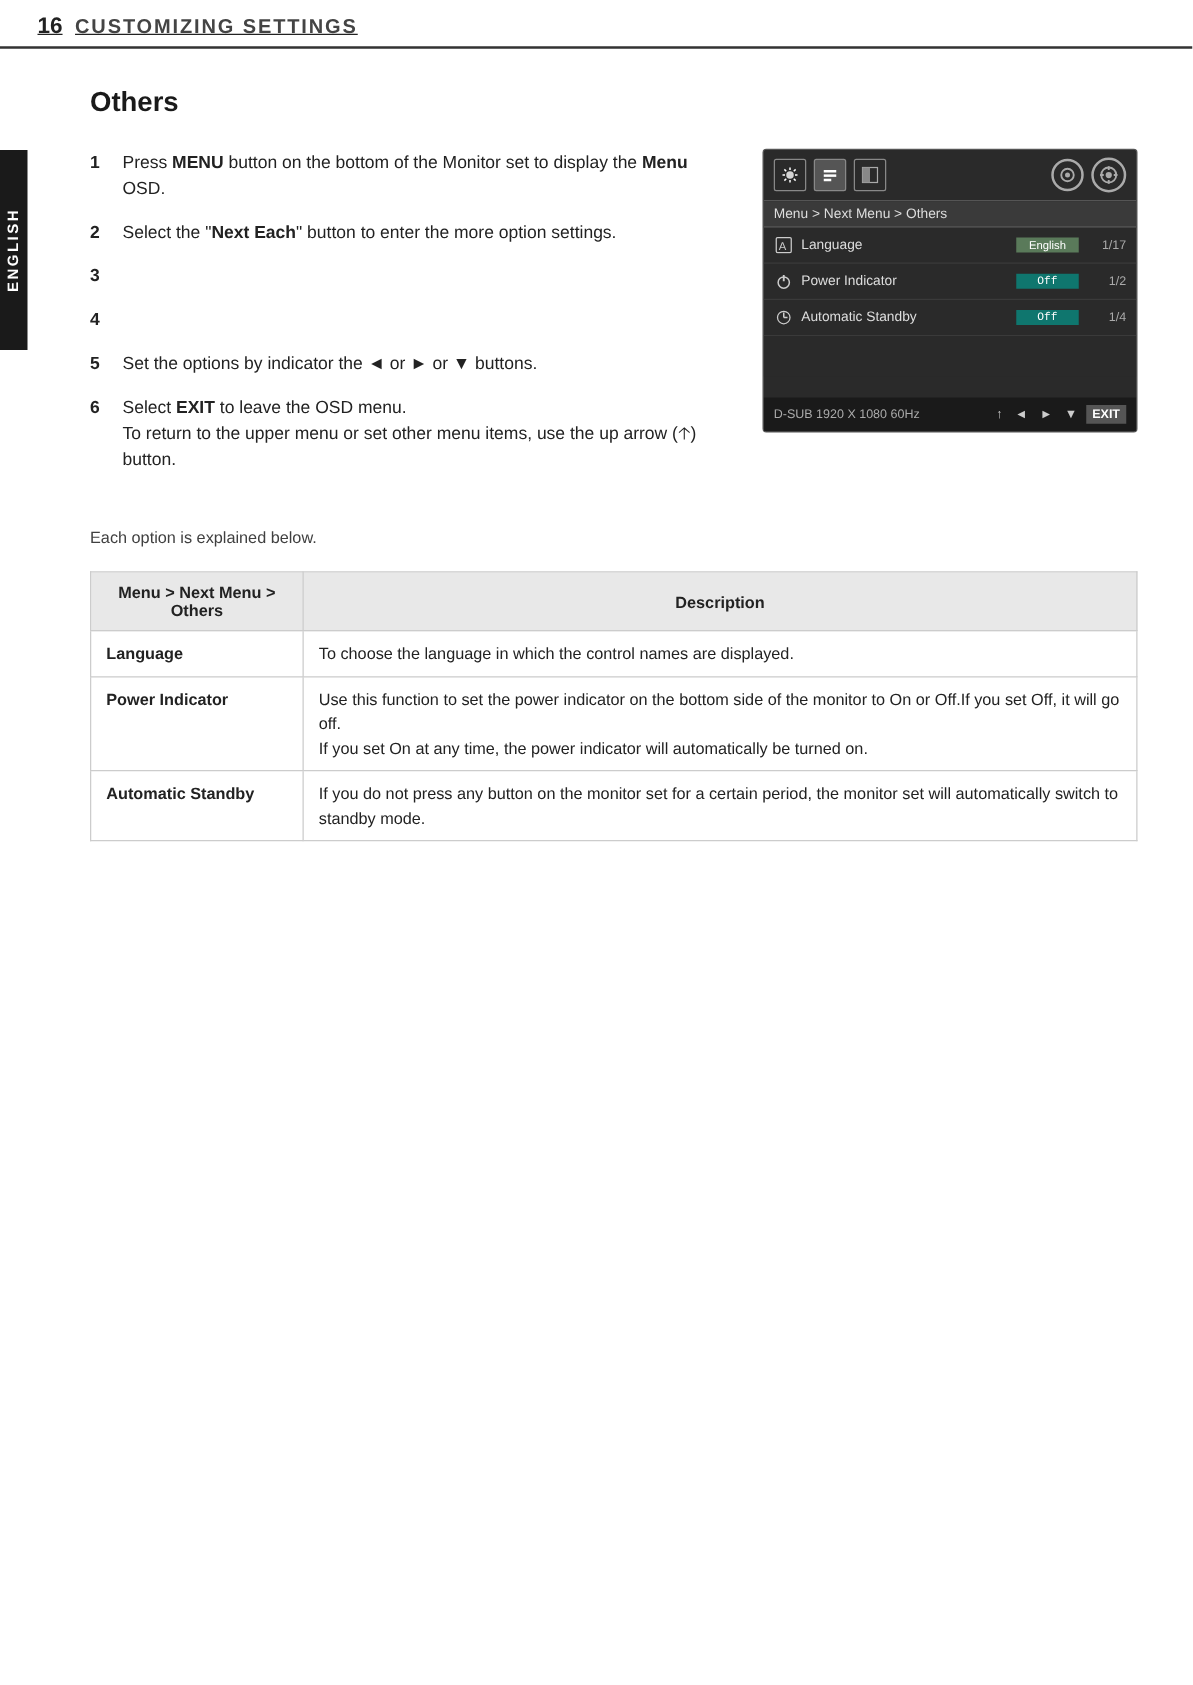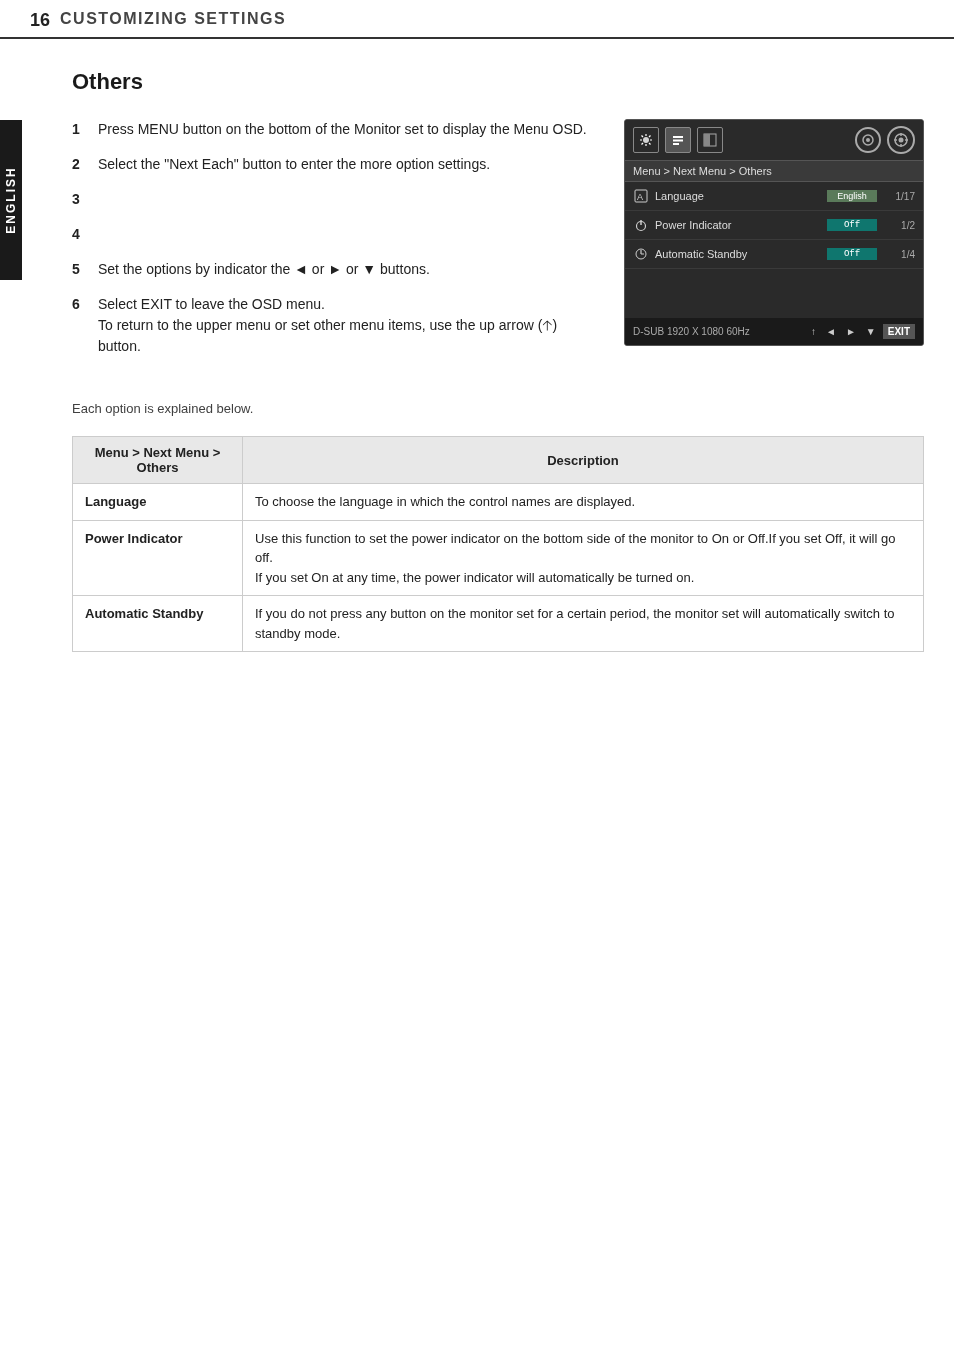--- a/index.html
+++ b/index.html
@@ -32,39 +32,40 @@
       letter-spacing: 2px;
       transform: rotate(-90deg);
       white-space: nowrap;
     }
 
     
     .header {
       border-bottom: 2px solid #333;
       padding: 10px 30px 6px 30px;
       display: flex;
-      align-items: flex-start;
+      align-items: flex-end;
       gap: 10px;
+      text-decoration: underline;
     }
     .header-num {
       font-size: 18px;
       font-weight: bold;
       color: #222;
     }
     .header-title {
       font-size: 16px;
       font-weight: bold;
       letter-spacing: 1.5px;
       color: #444;
       text-transform: uppercase;
     }
 
     
     .content {
-      padding: 30px 30px 30px 50px;
+      padding: 30px 44px 30px 50px;
       margin-left: 22px;
     }
 
     .section-title {
       font-size: 22px;
       font-weight: bold;
       color: #1a1a1a;
       margin-bottom: 24px;
     }
 
@@ -90,21 +91,21 @@
       font-weight: bold;
       min-width: 16px;
       color: #222;
     }
     .step-text {
       font-size: 14px;
       color: #222;
       line-height: 1.5;
     }
     .step-text b {
-      font-weight: normal;
+      font-weight: bold;
     }
 
     
     .osd-panel {
       width: 300px;
       min-width: 300px;
       background: #2a2a2a;
       border: 1px solid #555;
       border-radius: 3px;
       overflow: hidden;

